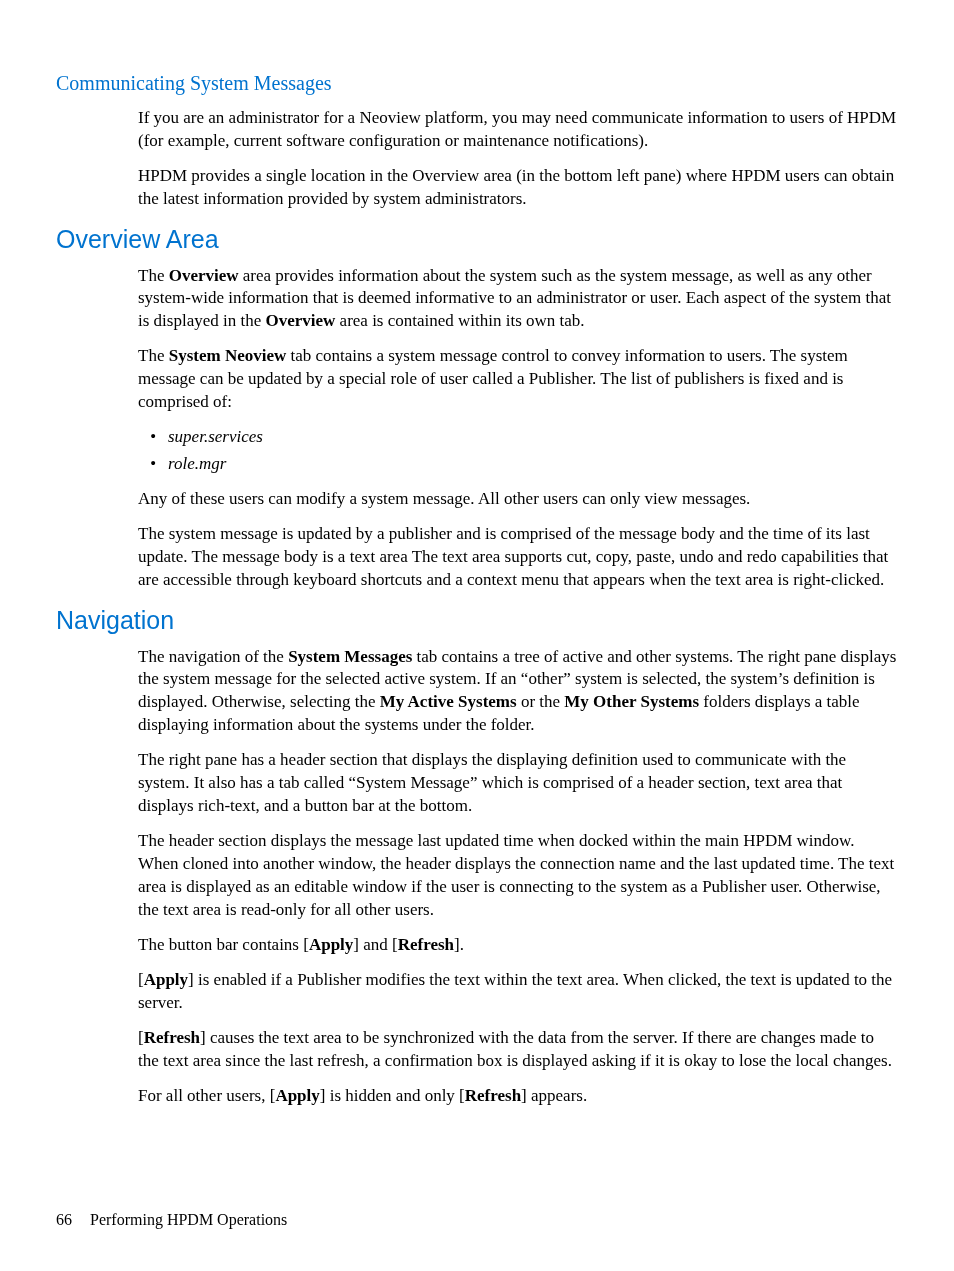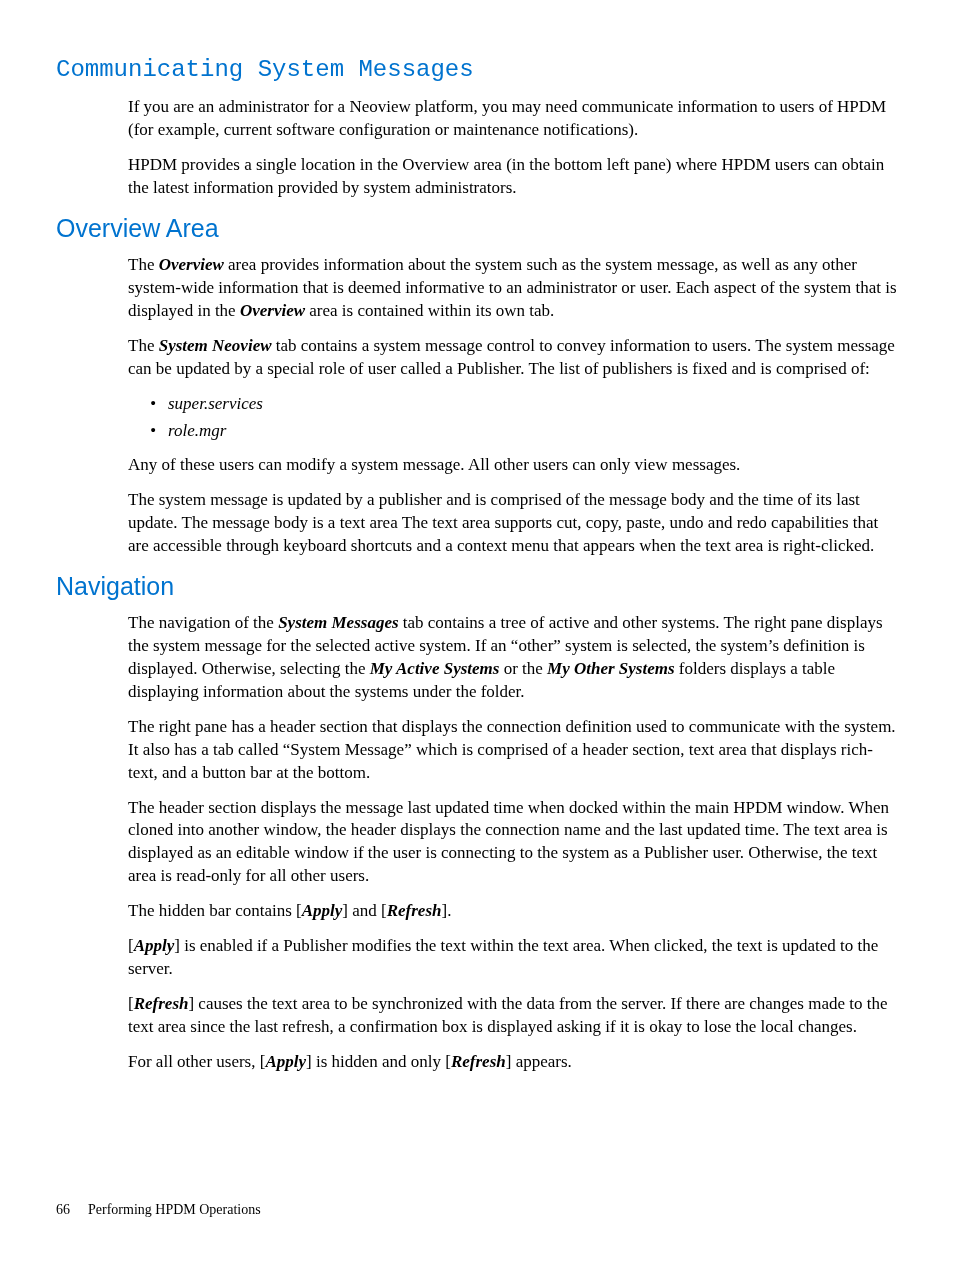--- a/index.html
+++ b/index.html
@@ -12,40 +12,40 @@
     padding: 0;
     width: 954px;
   }
   .page {
     padding: 54px 56px 40px 56px;
     box-sizing: border-box;
     min-height: 1271px;
     position: relative;
   }
   h1 {
-    font-family: Liberation Mono, monospace;
+    font-family: Liberation Serif, serif;
     font-weight: 400;
     color: #0073cf;
-    font-size: 24px;
-    margin: 0 0 10px 0;
+    font-size: 20px;
+    margin: 16px 0 10px 0;
     letter-spacing: 0px;
   }
   h2 {
     font-family: 'Century Gothic', 'Futura', 'Trebuchet MS', sans-serif;
     font-weight: 400;
     color: #0073cf;
     font-size: 25px;
     margin: 4px 0 8px 0;
     letter-spacing: 0px;
   }
   .body-block {
     margin-left: 72px;
   }
   p {
-    margin: 0 0 12px 0;
+    margin: 0 0 12px 10px;
     text-align: left;
   }
   ul {
     margin: 0 0 12px 0;
     padding-left: 22px;
     list-style: none;
     font-style: italic;
   }
   ul li {
     position: relative;
@@ -54,26 +54,26 @@
   }
   ul li::before {
     content: "•";
     position: absolute;
     left: 0;
     top: 0;
     color: #000;
   }
   .footer {
     position: absolute;
-    bottom: 51px;
+    bottom: 40px;
     left: 56px;
-    font-size: 14px;
+    font-size: 16px;
   }
   .footer .pnum { margin-right: 18px; }
-  b { font-weight: bold; font-style: italic; }
+  b { font-weight: bold; }
 </style>
 </head>
 <body>
 
 <div class="page">
 
   <h1>Communicating System Messages</h1>
   <div class="body-block">
     <p>If you are an administrator for a Neoview platform, you may need communicate information to users of HPDM (for example, current software configuration or maintenance notifications).</p>
     <p>HPDM provides a single location in the Overview area (in the bottom left pane) where HPDM users can obtain the latest information provided by system administrators.</p>
@@ -99,24 +99,24 @@
   </div>
 
   <h2>Navigation</h2>
   <div class="body-block">
     <p>
       <span>The navigation of the </span><b>System Messages</b><span> tab contains a tree of active and other systems. The right pane displays the system message for the selected active system. If an “other” system is selected, the system’s definition is displayed. Otherwise, selecting the </span><b>My Active Systems</b><span> or the </span><b>My Other Systems</b><span> folders displays a table displaying information about the systems under the folder.</span>
     </p>
   </div>
 
   <div class="body-block">
-    <p>The right pane has a header section that displays the connection definition used to communicate with the system. It also has a tab called “System Message” which is comprised of a header section, text area that displays rich-text, and a button bar at the bottom.</p>
+    <p>The right pane has a header section that displays the displaying definition used to communicate with the system. It also has a tab called “System Message” which is comprised of a header section, text area that displays rich-text, and a button bar at the bottom.</p>
     <p>The header section displays the message last updated time when docked within the main HPDM window. When cloned into another window, the header displays the connection name and the last updated time. The text area is displayed as an editable window if the user is connecting to the system as a Publisher user. Otherwise, the text area is read-only for all other users.</p>
     <p>
-      <span>The hidden bar contains [</span><b>Apply</b><span>] and [</span><b>Refresh</b><span>].</span>
+      <span>The button bar contains [</span><b>Apply</b><span>] and [</span><b>Refresh</b><span>].</span>
     </p>
     <p>
       <span>[</span><b>Apply</b><span>] is enabled if a Publisher modifies the text within the text area. When clicked, the text is updated to the server.</span>
     </p>
     <p>
       <span>[</span><b>Refresh</b><span>] causes the text area to be synchronized with the data from the server. If there are changes made to the text area since the last refresh, a confirmation box is displayed asking if it is okay to lose the local changes.</span>
     </p>
     <p>
       <span>For all other users, [</span><b>Apply</b><span>] is hidden and only [</span><b>Refresh</b><span>] appears.</span>
     </p>

